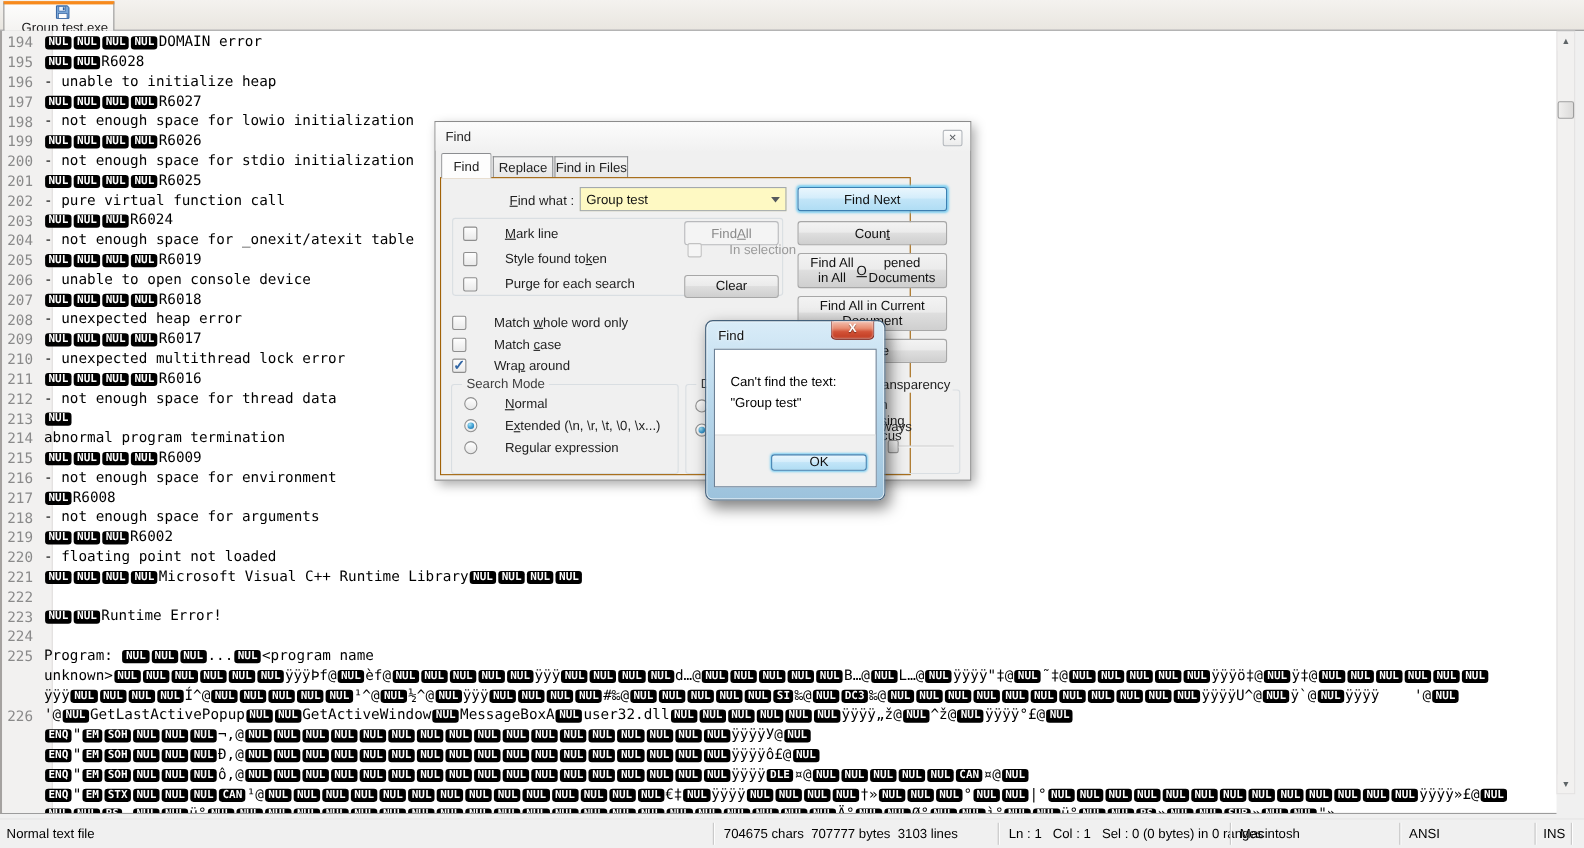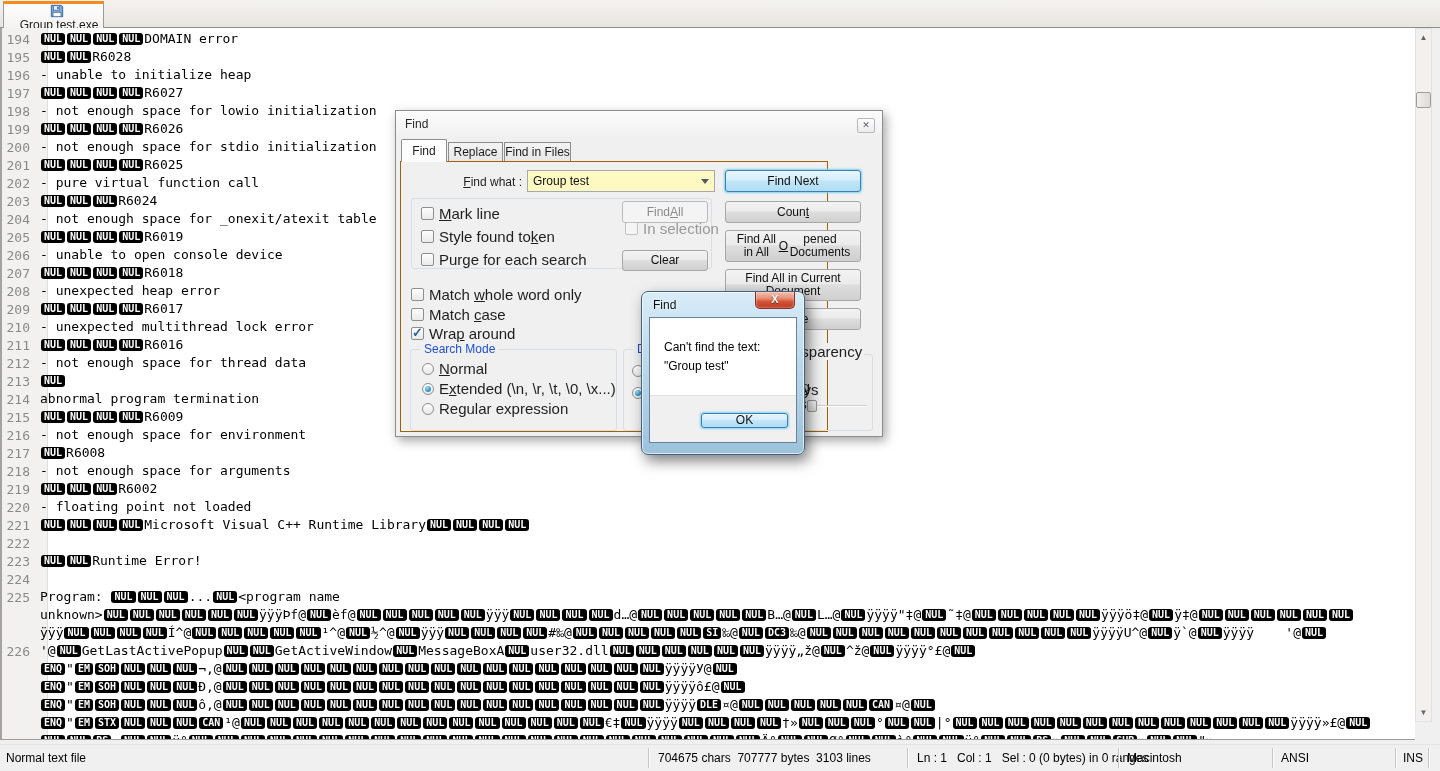--- a/index.html
+++ b/index.html
@@ -41,34 +41,34 @@
               background:linear-gradient(90deg,#f0efee,#dcdbda); border:1px solid #9d9d9d; border-radius:2px; }
 
   
   .w7btn { position:absolute; font-size:12px; color:#111; text-align:center;
            border:1px solid #a7a7a7; border-radius:3px;
            background:linear-gradient(#f3f3f3,#ebebeb 45%,#dedede 50%,#cfcfcf);
            display:flex; align-items:center; justify-content:center; line-height:13px; }
   .w7btn.default { border-color:#3c7fb1; background:linear-gradient(#e9f6fd,#d4edfb 45%,#c2e5f8 50%,#b0ddf4);
                    box-shadow:0 0 2px 1px #7ed0f2; }
   .w7btn.disabled { border-color:#b8b9bc; background:#f4f4f4; color:#8b8b8b; }
-  .cbrow, .rdrow { position:absolute; display:flex; align-items:center; font-size:15px; color:#1e1e1e; }
+  .cbrow, .rdrow { position:absolute; display:flex; align-items:center; font-size:12px; color:#1e1e1e;gap:20px; }
   .cbrow.disabled, .rdrow.disabled { color:#9a9a9a; }
   .cb-box { width:13px; height:13px; flex:none; border:1px solid #8e8e8e; border-radius:2px;
             background:linear-gradient(#fefefe,#eaeaea); margin-right:5px; position:relative; }
   .cbrow.disabled .cb-box { border-color:#c2c2c2; background:#f5f5f5; }
   .cb-box.checked::before { content:"✓"; position:absolute; left:0px; top:-3px;
             font-size:13px; font-weight:bold; color:#3166a5; }
   .rd-dot { width:12px; height:12px; flex:none; border:1px solid #8f8f8f; border-radius:50%;
             background:linear-gradient(#fff,#e7e7e7); margin-right:5px; position:relative; }
   .rd-dot.selected::after { content:""; position:absolute; left:2px; top:2px; width:6px; height:6px;
             border-radius:50%; background:radial-gradient(circle at 35% 30%, #9fdff2, #3d9bd1 55%, #1e6f9f); }
   .grpbox { position:absolute; border:1px solid #d9dee2; border-radius:3px; }
   .grpbox .grp-label { position:absolute; top:-8px; left:9px; background:#f0f0f0; padding:0 4px;
-            font-size:12px; color:#1d4ed8; }
+            font-size:12px; color:#404040; }
 
   
   .find-dialog { position:absolute; left:395px; top:110px; width:488px; height:327px;
                  background:#f0f0f0; border:1px solid #8c8c8c; box-shadow:3px 4px 10px rgba(0,0,0,.35); z-index:10; }
   .fd-title { position:absolute; left:0; top:0; right:0; height:26px;
               background:linear-gradient(#fcfcfc,#f1f1f1); }
   .fd-title-text { position:absolute; left:9px; top:6px; font-size:12px; color:#2a2a2a; }
   .fd-close { position:absolute; right:7px; top:7px; width:18px; height:15px; border:1px solid #b4b8bd;
               border-radius:2px; background:linear-gradient(#fdfdfd,#ececec); color:#5e6166;
               font-size:9px; line-height:13px; text-align:center; }

